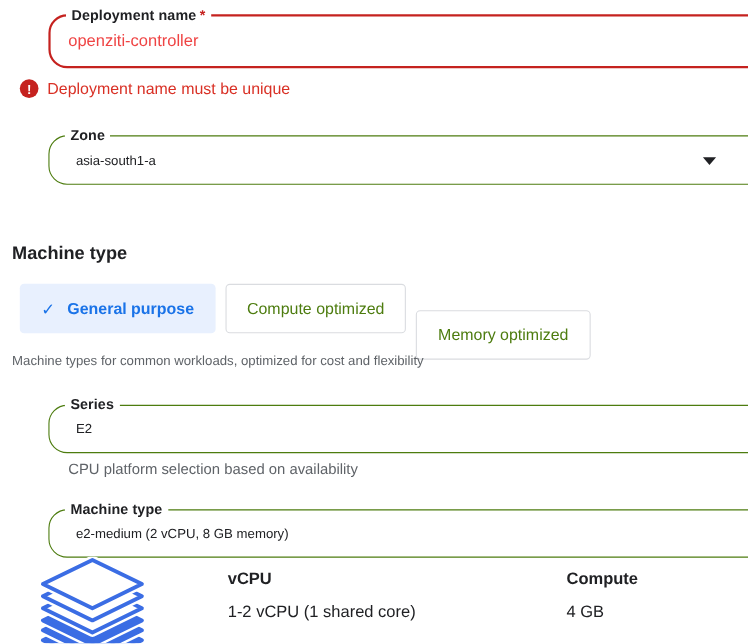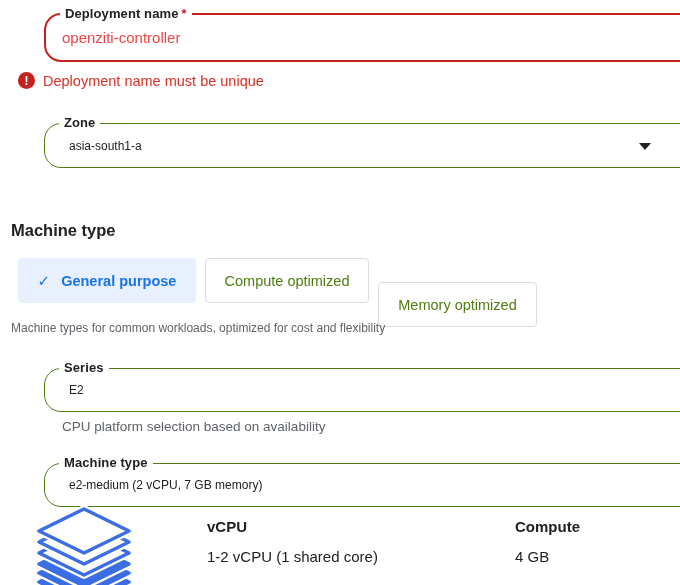--- a/index.html
+++ b/index.html
@@ -112,21 +112,21 @@
   <div class="field field-gray" style="top:368px; height:44px;text-align:center;">
     <span class="notch-label">Series</span>
     <span class="value">E2</span>
     <span class="caret" style="right:21px; top:19px;"></span>
   </div>
 
   <div class="series-helper">CPU platform selection based on availability</div>
 
   <div class="field field-gray" style="top:463px; height:44px;">
     <span class="notch-label">Machine type</span>
-    <span class="value">e2-medium (2 vCPU, 7 GB memory)</span>
+    <span class="value">e2-medium (2 vCPU, 8 GB memory)</span>
     <span class="caret" style="right:21px; top:19px;"></span>
   </div>
 
   <div class="layers-icon-box">
     <svg width="96" height="100" viewBox="0 0 96 100">
       <g>
         <path class="ly-halo" d="M48 54 L93 76 L48 98 L3 76 Z"></path>
           <path class="ly-fill" d="M48 54 L93 76 L48 98 L3 76 Z"></path>
         <path class="ly-halo" d="M48 45 L93 67 L48 89 L3 67 Z"></path>
           <path class="ly-fill" d="M48 45 L93 67 L48 89 L3 67 Z"></path>

